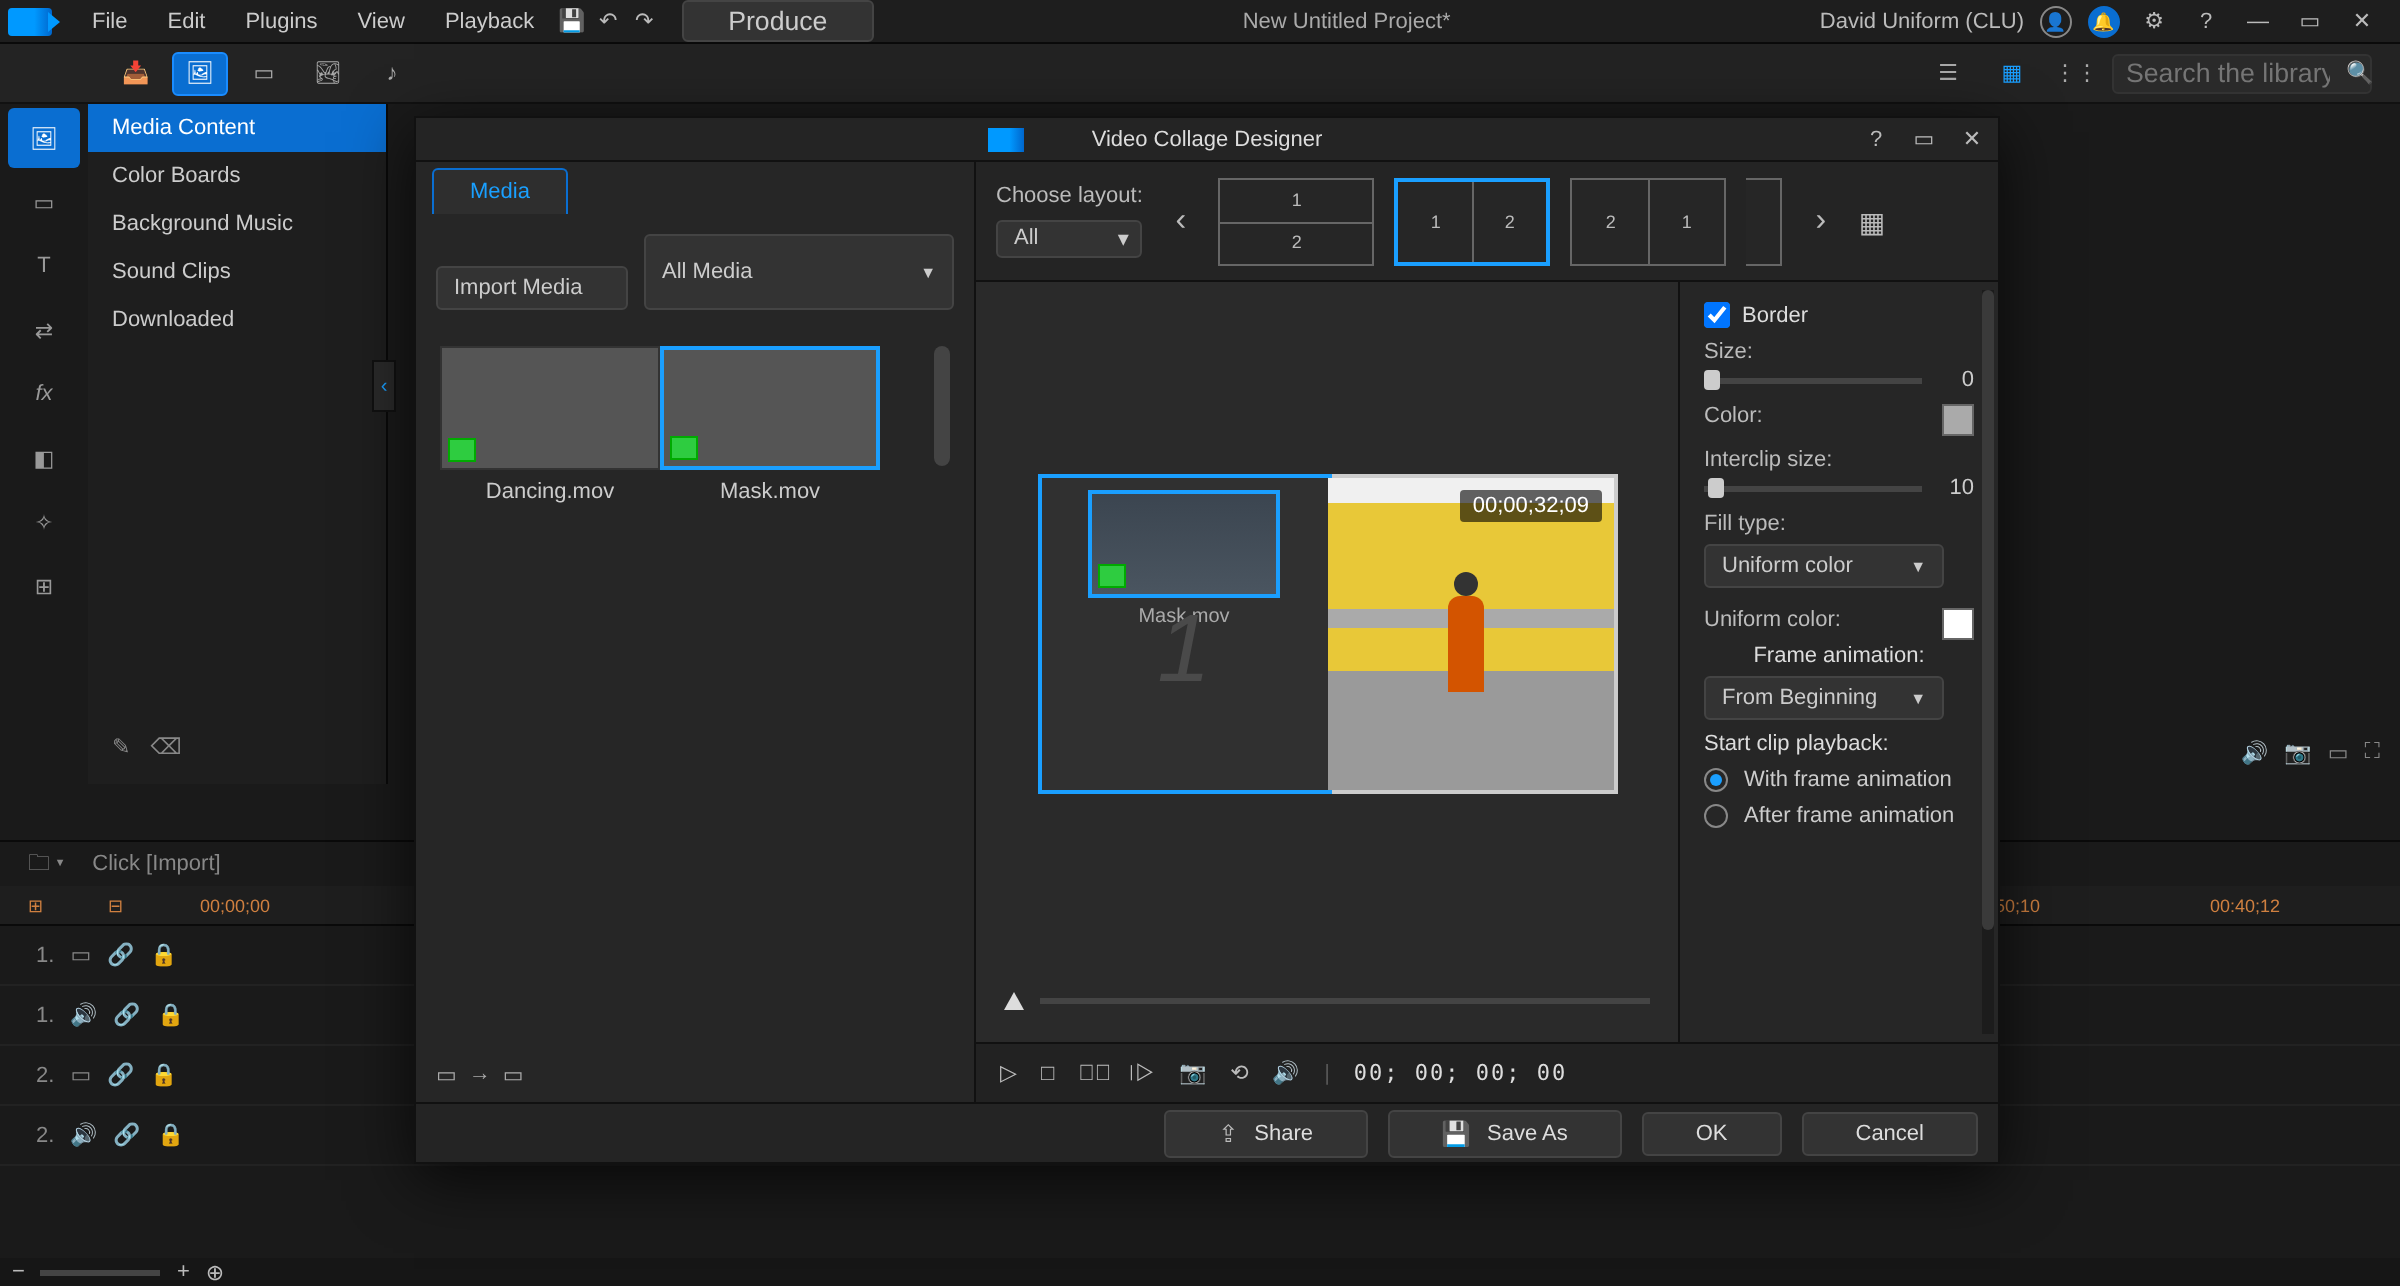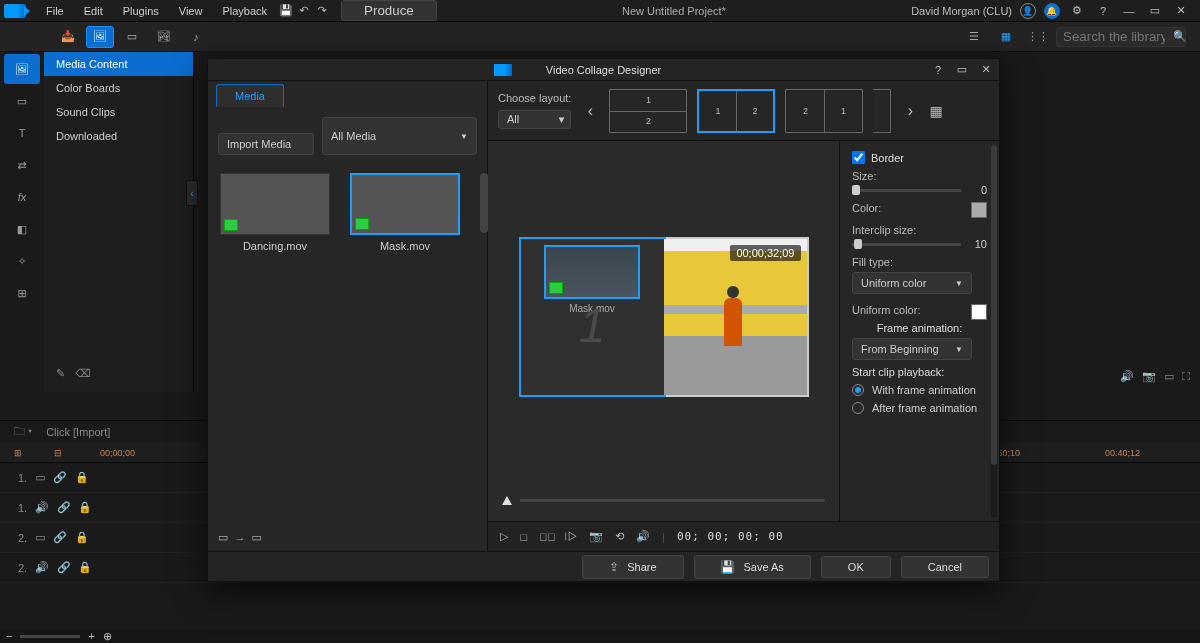--- a/index.html
+++ b/index.html
@@ -36,21 +36,21 @@
 .modal-title{height:22px;background:#242424;display:flex;align-items:center;justify-content:center;color:#ddd;position:relative;border-bottom:1px solid #111;}
 .modal-title .ctrls{position:absolute;right:4px;display:flex;gap:6px;}
 .modal-title .logo2{position:absolute;left:50%;transform:translateX(-110px);width:18px;height:12px;background:linear-gradient(90deg,#0099ff 60%,#0066cc);}
 .modal-body{flex:1;display:flex;overflow:hidden;}
 .media-pane{width:280px;background:#262626;border-right:1px solid #111;display:flex;flex-direction:column;}
 .media-tab{height:26px;display:flex;align-items:flex-end;}
 .media-tab .tab{padding:5px 18px;background:#2e2e2e;border:1px solid #0a6ed1;border-bottom:none;color:#1aa0ff;border-radius:3px 3px 0 0;margin-left:8px;}
 .media-controls{padding:10px 10px 8px;display:flex;gap:8px;}
 .dd{background:#333;border:1px solid #444;color:#ccc;padding:4px 8px;border-radius:3px;display:flex;align-items:center;gap:8px;}
 .dd .chev{margin-left:auto;font-size:8px;}
-.media-thumbs{flex:1;display:flex;gap:20px;padding:10px 12px;align-items:flex-start;position:relative;}
+.media-thumbs{flex:1;display:flex;padding:10px 12px;align-items:flex-start;position:relative;}
 .thumb{width:110px;}
 .thumb .img{width:110px;height:62px;background:#555;border:1px solid #333;position:relative;}
 .thumb.sel .img{border:2px solid #1a9fff;}
 .thumb .lbl{text-align:center;color:#ccc;margin-top:5px;}
 .dancing{background:linear-gradient(#f5d742 35%,#888 35% 70%,#666 70%);}
 .masked{background:linear-gradient(#3b4550 0%,#4a5560 100%);}
 .green-ic{position:absolute;left:3px;bottom:3px;width:14px;height:12px;background:#2ecc40;border:1px solid #0a0;}
 .scrollbar{width:8px;background:#222;margin-left:auto;border-radius:4px;}
 .scrollbar .th{width:8px;height:60px;background:#444;border-radius:4px;}
 .media-foot{height:28px;display:flex;align-items:center;padding:0 10px;gap:6px;color:#aaa;}
@@ -118,21 +118,21 @@
   <div class="menu-item">Edit</div>
   <div class="menu-item">Plugins</div>
   <div class="menu-item">View</div>
   <div class="menu-item">Playback</div>
   <span class="icon-btn">💾</span>
   <span class="icon-btn">↶</span>
   <span class="icon-btn">↷</span>
   <button class="produce-btn">Produce</button>
   <div class="spacer">New Untitled Project*</div>
   <div class="right">
-    <span>David Morgan (CLU)</span>
+    <span>David Uniform (CLU)</span>
     <span class="circ">👤</span>
     <span class="circ blue">🔔</span>
     <span class="icon-btn">⚙</span>
     <span class="icon-btn">?</span>
     <span class="icon-btn">—</span>
     <span class="icon-btn">▭</span>
     <span class="icon-btn">✕</span>
   </div>
 </div>
 
@@ -160,20 +160,21 @@
       <i>fx</i>
     </div>
   <div class="rail-ico">◧</div>
   <div class="rail-ico">✧</div>
   <div class="rail-ico">⊞</div>
 </div>
 
 <div class="lib-panel">
   <div class="lib-item active">Media Content</div>
   <div class="lib-item">Color Boards</div>
+  <div class="lib-item">Background Music</div>
   <div class="lib-item">Sound Clips</div>
   <div class="lib-item">Downloaded</div>
   <div style="position:absolute;bottom:12px;left:12px;display:flex;gap:10px;color:#888;">
     <span>✎</span>
     <span>⌫</span>
   </div>
 </div>
 
 <div class="collapse-handle">‹</div>
 

